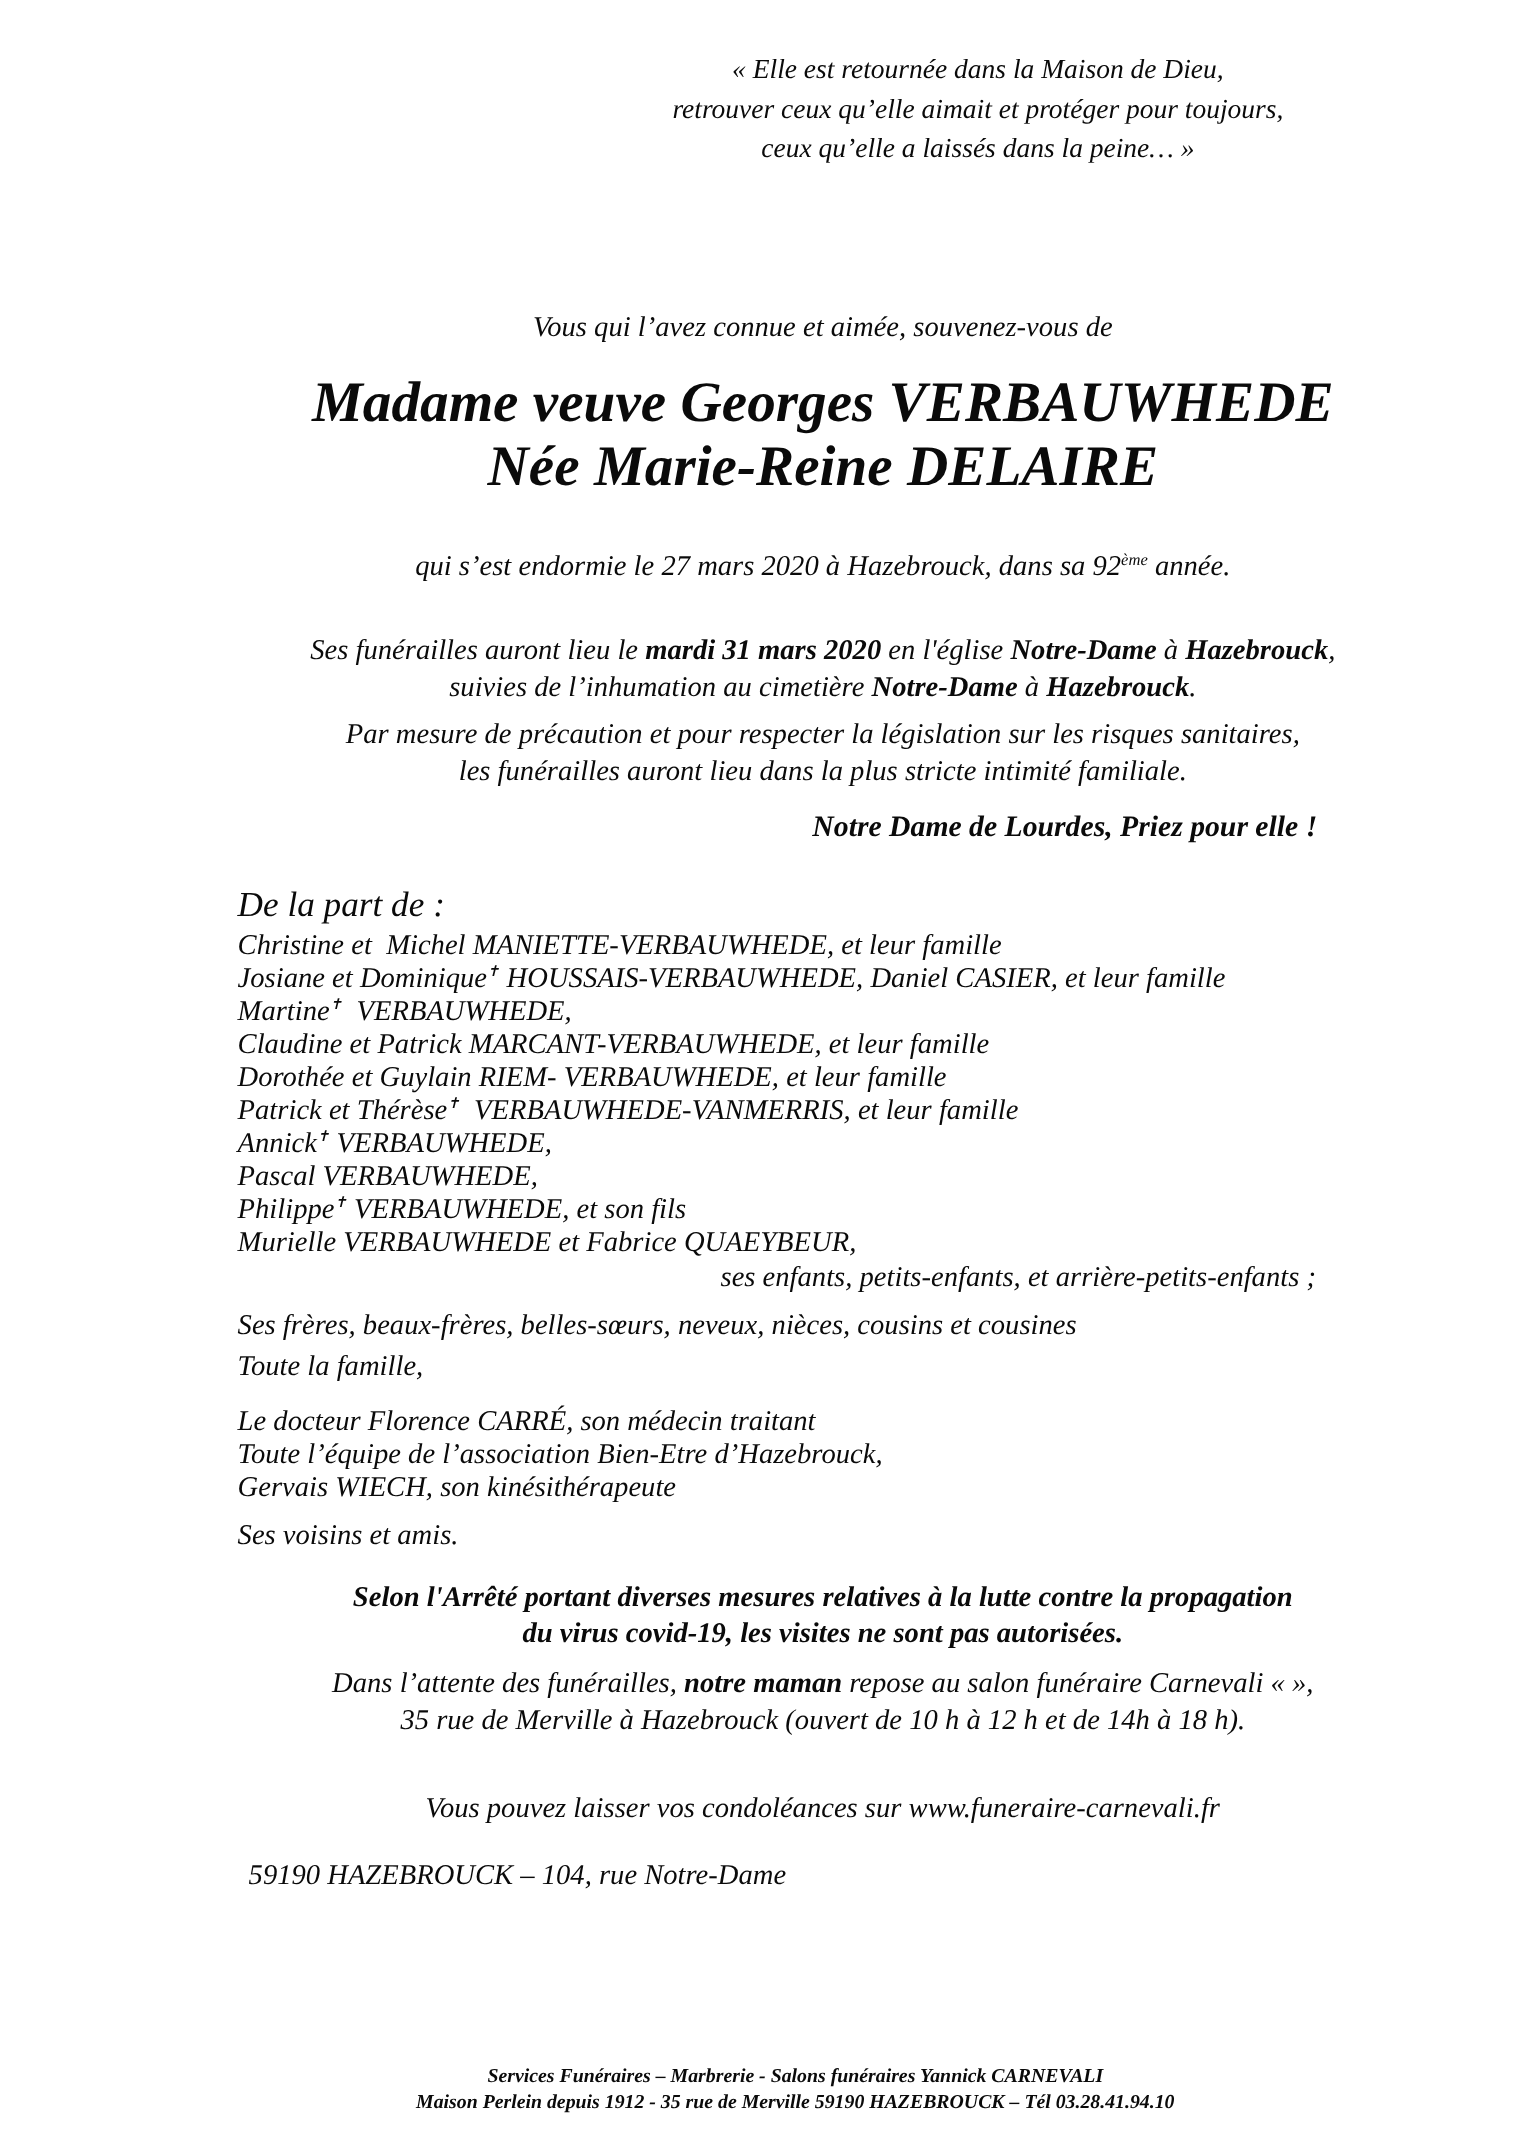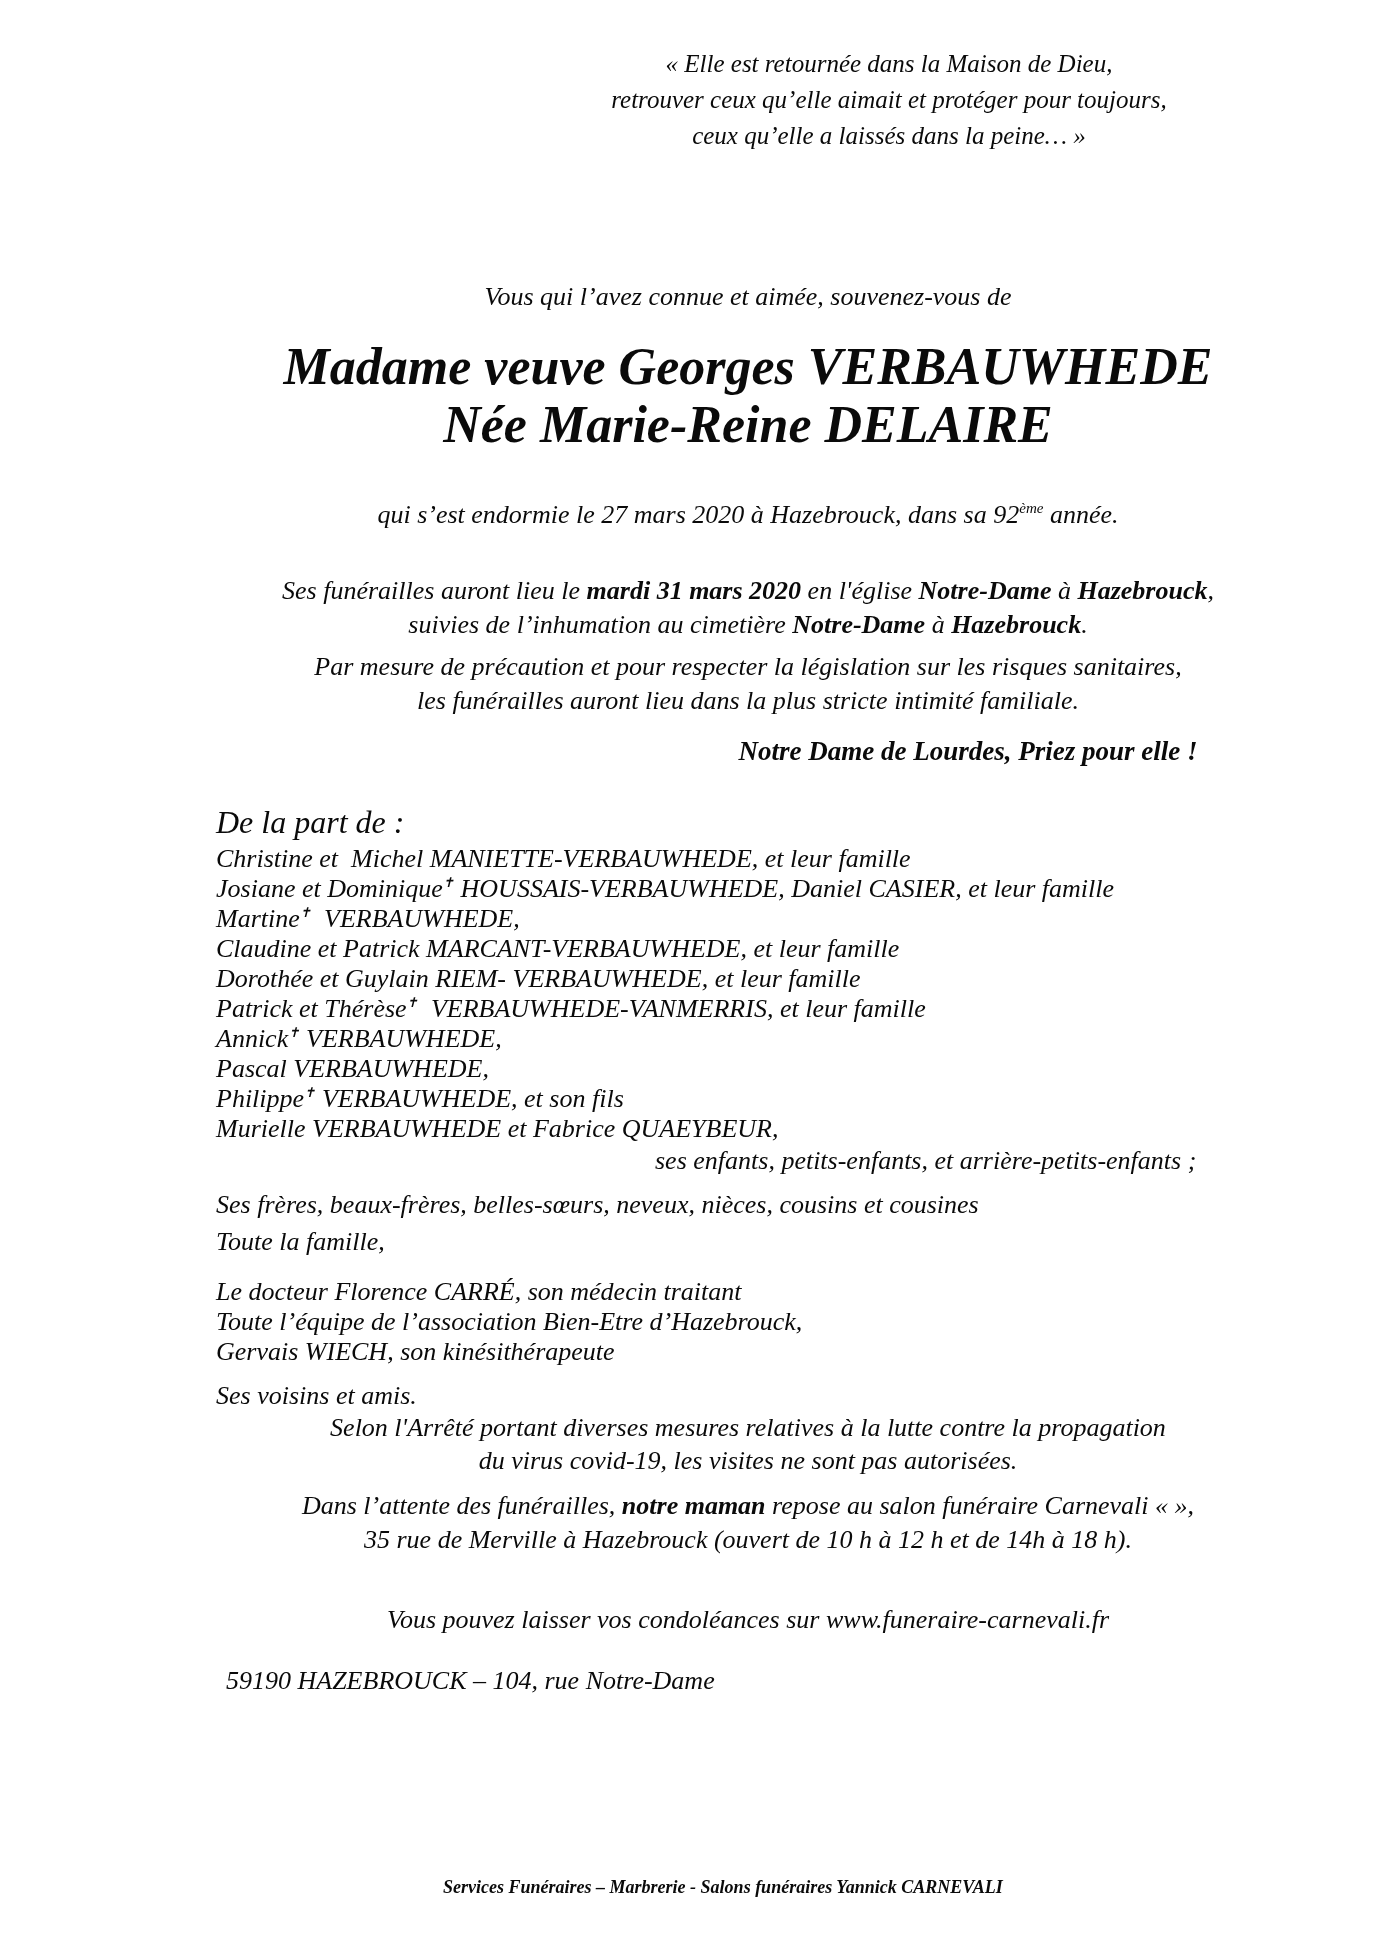--- a/index.html
+++ b/index.html
@@ -32,21 +32,21 @@
   .names { margin-top:8px; font-size:26px; }
   .names p, .name-line { line-height:30px; white-space:pre-wrap; }
   sup.cross { font-size:0.52em; line-height:0; }
   .children-line { margin-left:655px; margin-top:2px; font-size:26px; line-height:30px; }
   .relatives { margin-top:14px; font-size:26px; line-height:30px; }
   .whole-family { margin-top:7px; font-size:26px; line-height:30px; }
   .caregivers { margin-top:20px; font-size:26px; }
   .caregivers p { line-height:30px; }
   .friends { margin-top:14px; font-size:26px; line-height:30px; }
 
-  .covid { font-size:26px; font-weight:normal; line-height:33px; }
+  .covid { margin-top:24px; font-size:26px; font-weight:bold; line-height:33px; }
   .repose { margin-top:12px; font-size:26px; line-height:34px; }
   .condolences { margin-top:48px; font-size:26px; line-height:30px; }
   .tribute { margin-top:24px; font-size:26px; font-weight:bold; line-height:34px; }
   .address { margin-top:31px; margin-left:226px; font-size:26px; line-height:30px; }
 
   .footer { position:absolute; left:0; right:0; top:1876px; font-size:18px; font-weight:bold; line-height:23px; }
 </style>
 </head>
 <body>
 
@@ -118,15 +118,16 @@
     <p>35 rue de Merville à Hazebrouck (ouvert de 10 h à 12 h et de 14h à 18 h).</p>
   </div>
 
   <p class="condolences c ax-main">Vous pouvez laisser vos condoléances sur www.funeraire-carnevali.fr</p>
 
 
   <p class="address">59190 HAZEBROUCK – 104, rue Notre-Dame</p>
 
   <div class="footer c ax-footer">
     <p>Services Funéraires – Marbrerie - Salons funéraires Yannick CARNEVALI</p>
+    <p>Maison Perlein depuis 1912 - 35 rue de Merville 59190 HAZEBROUCK – Tél 03.28.41.94.10</p>
   </div>
 
 </div>
 
 </body></html>

